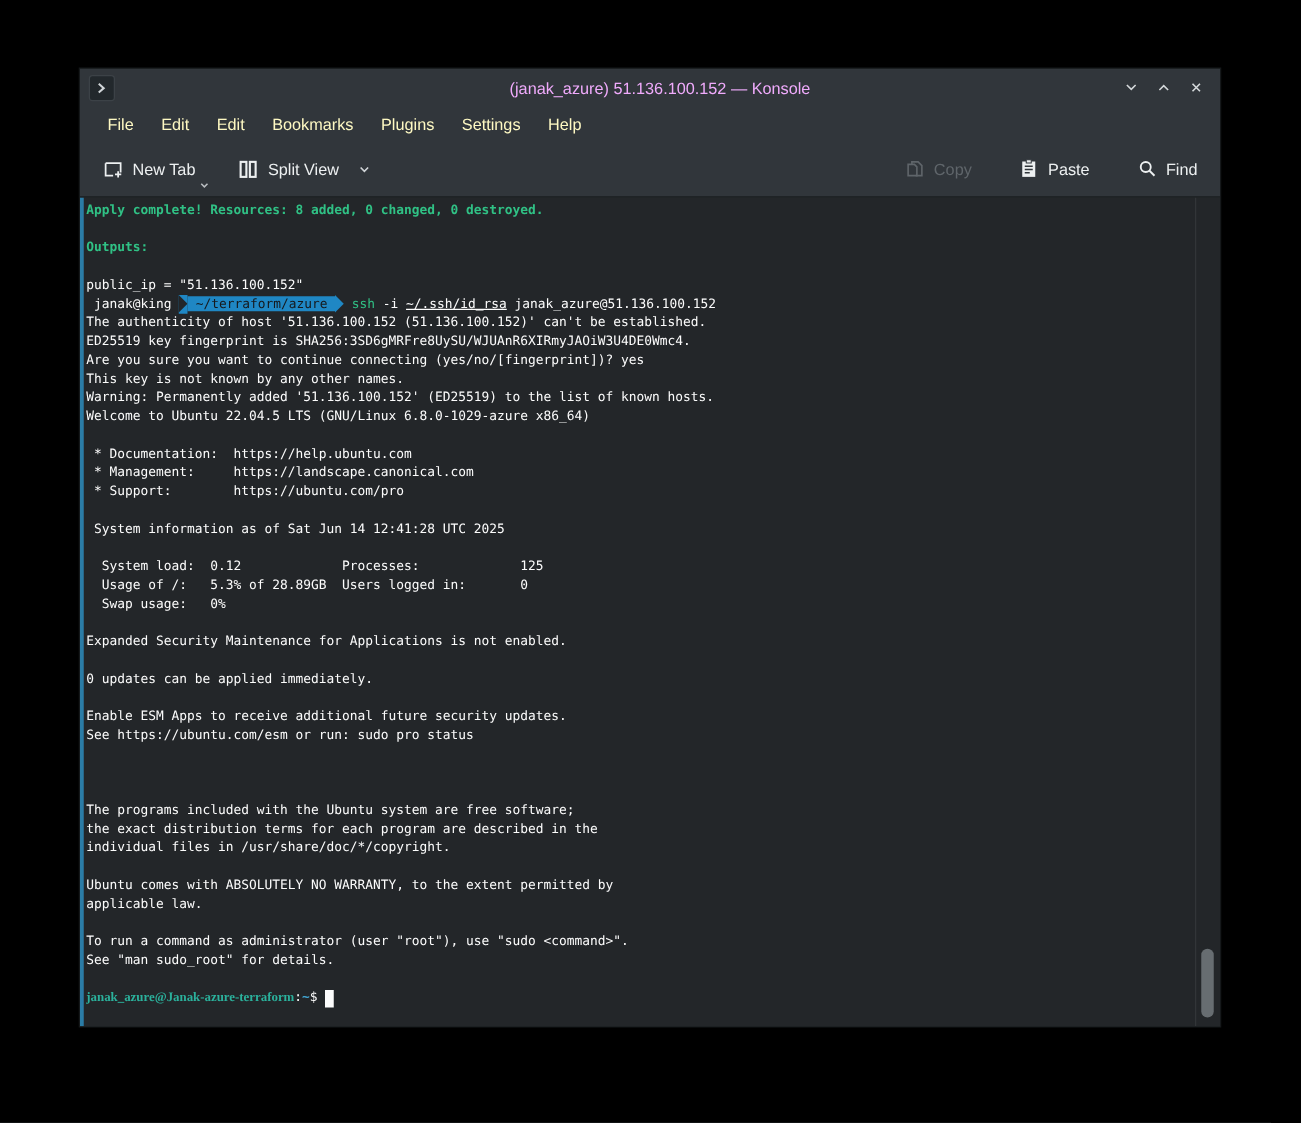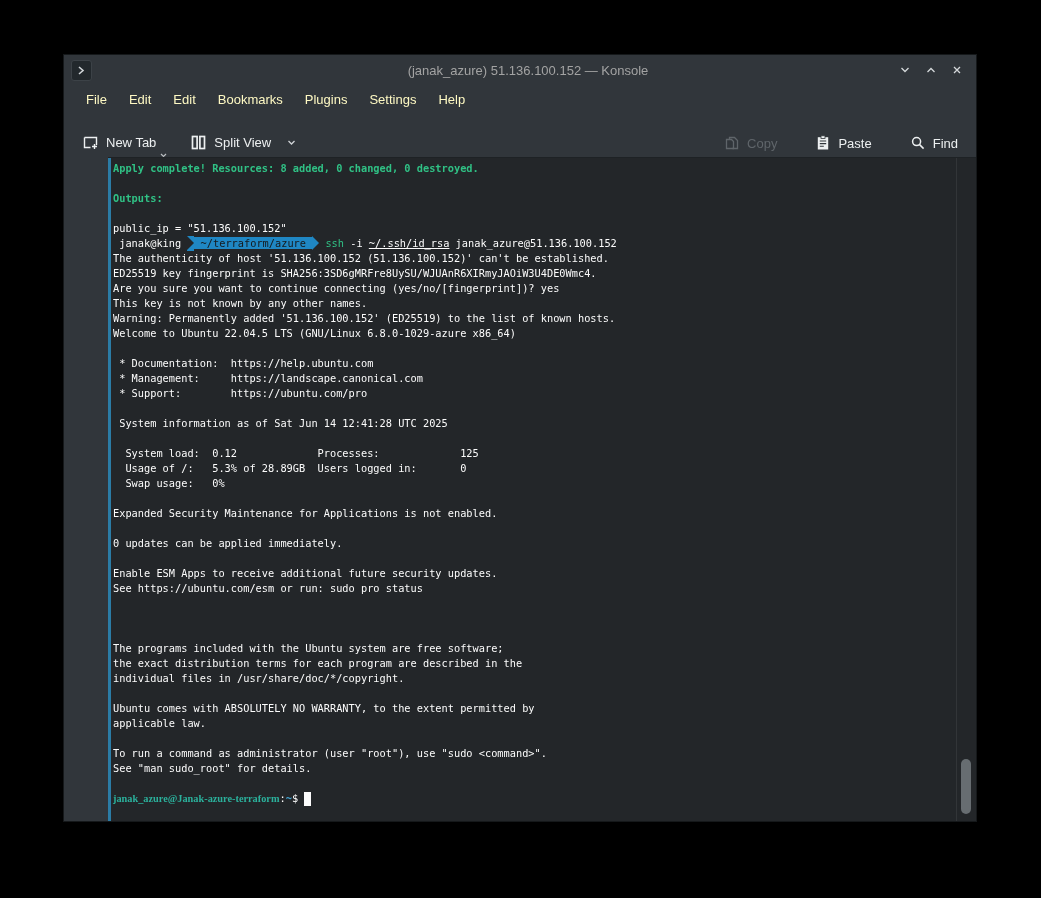--- a/index.html
+++ b/index.html
@@ -13,40 +13,40 @@
     box-shadow:0 0 0 1px #15181a;
   }
   
   .titlebar{height:30px;position:relative;display:flex;align-items:center;flex:0 0 auto;}
   .app-icon{
     width:19px;height:19px;margin-left:7px;background:#22282c;border:1px solid #3c4247;
     border-radius:3px;display:flex;align-items:center;justify-content:center;
   }
   .app-icon svg{display:block;}
   .win-title{
-    position:absolute;left:16px;right:0;text-align:center;color:#a3a3a3;font-size:13px;
+    position:absolute;left:16px;right:0;text-align:center;color:#f0abfc;font-size:13px;
     pointer-events:none;
   }
   .win-controls{position:absolute;right:6px;top:0;height:30px;display:flex;align-items:center;}
   .win-btn{width:26px;height:26px;display:flex;align-items:center;justify-content:center;cursor:default;}
   
   .menubar{height:28px;display:flex;align-items:center;padding-left:11px;flex:0 0 auto;}
   .menu-item{color:#fef9c3;font-size:13px;padding:4px 11px;}
   
-  .toolbar{height:44px;display:flex;align-items:flex-end;padding:0 14px;flex:0 0 auto;}
+  .toolbar{height:44px;display:flex;align-items:center;padding:0 14px;flex:0 0 auto;}
   .tb-btn{display:flex;align-items:center;gap:7px;color:#edf0f1;font-size:13px;position:relative;padding:6px 4px;}
   .tb-btn.split{margin-left:26px;}
   .tb-btn .caret-under{position:absolute;bottom:-2px;right:-8px;}
   .tb-right{margin-left:auto;display:flex;align-items:center;gap:30px;}
   .tb-btn.disabled{color:var(--disabled-text);}
   .tb-btn svg{display:block;}
   
   .terminal{
     flex:1 1 auto;position:relative;background:var(--terminal-bg);
-    border-top:1px solid #1e2225;overflow:hidden;margin-left:44px;
+    border-top:1px solid #1e2225;overflow:hidden;
   }
   .accent-strip{position:absolute;left:0;top:0;bottom:0;width:3px;background:var(--accent-strip);}
   .term-content{
     position:absolute;left:5px;top:3px;right:20px;bottom:0;
     font-family:"DejaVu Sans Mono", monospace;font-size:10.3px;line-height:15px;
     color:var(--text);
   }
   .term-line{height:15px;white-space:pre;}
   .s-w{color:var(--text);}
   .s-g{color:var(--green);font-weight:bold;}

